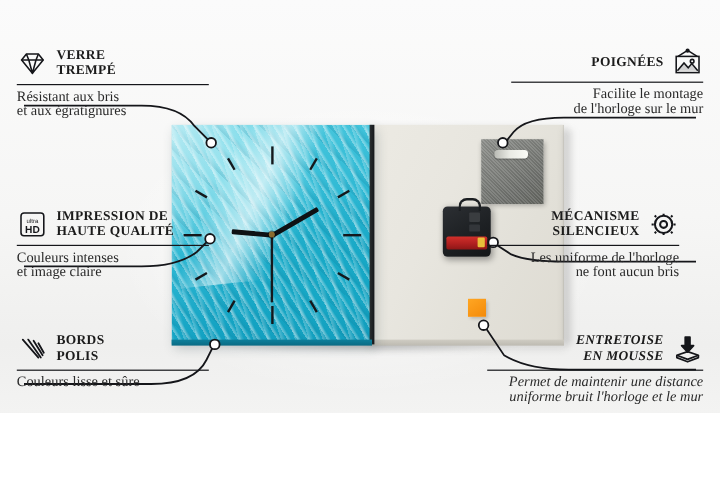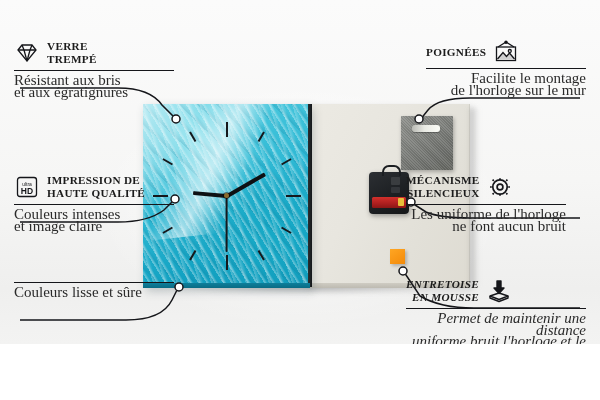--- a/index.html
+++ b/index.html
@@ -84,24 +84,24 @@
   .mech-notch2{position:absolute;left:22px;top:15px;width:9px;height:6px;background:#33363a;border-radius:1px;}
   .spacer{position:absolute;left:390px;top:249px;width:15px;height:15px;
     background:linear-gradient(145deg,#ffa623,#f38a09);box-shadow:2px 2px 3px rgba(0,0,0,.22);}
 
   
   svg.lines{position:absolute;left:0;top:0;width:600px;height:400px;overflow:visible;}
   .feat{position:absolute;width:160px;}
   .feat .head{display:flex;align-items:center;gap:7px;}
   .feat .titles{font-weight:bold;font-size:11.2px;letter-spacing:.3px;color:#1b1b1b;line-height:13px;text-transform:uppercase;}
   .feat .rule{height:1.4px;background:#15161a;margin:4px 0 4px;}
-  .feat .desc{font-size:15px;line-height:11.2px;color:#2a2a2a;}
+  .feat .desc{font-size:12px;line-height:11.2px;color:#2a2a2a;}
   .feat.left .head{justify-content:flex-start;}
   .feat.left .desc,.feat.left .titles{text-align:left;}
-  .feat.right .head{}
+  .feat.right .head{justify-content:flex-end;}
   .feat.right .desc,.feat.right .titles{text-align:right;}
   .ic{width:26px;height:24px;flex:0 0 26px;display:block;}
 </style>
 </head>
 <body>
 
 <div id="stage">
   <div class="surface"></div>
   <div class="vign"></div>
 
@@ -202,20 +202,34 @@
       </div>
     </div>
     <div class="rule"></div>
     <div class="desc">
       <div>Couleurs intenses</div>
       <div>et image claire</div>
     </div>
   </div>
 
   <div class="feat left" style="left:14px;top:278px;">
+    <div class="head">
+      <svg class="ic" viewBox="0 0 26 24">
+        <g stroke="#15161a" stroke-width="1.5" stroke-linecap="round">
+          <path d="M5,4 L18,19"></path>
+            <path d="M9.5,4 L20,19"></path>
+            <path d="M14,5 L21.5,17"></path>
+            <path d="M18,7 L22.5,15"></path>
+        </g>
+      </svg>
+      <div class="titles">
+        <div>BORDS</div>
+        <div>POLIS</div>
+      </div>
+    </div>
     <div class="rule"></div>
     <div class="desc">
       <div>Couleurs lisse et sûre</div>
     </div>
   </div>
 
   <div class="feat right" style="left:426px;top:40px;">
     <div class="head">
       <div class="titles">
         <div>POIGNÉES</div>
@@ -249,21 +263,21 @@
           <circle cx="13" cy="12" r="7.2"></circle>
           <circle cx="13" cy="12" r="2.9"></circle>
           <path d="M13,3.2 L13,5 M13,19 L13,20.8 M4.8,12 L3,12 M23,12 L21.2,12
                    M6.8,5.8 L5.6,4.6 M20.4,19.4 L19.2,18.2 M19.2,5.8 L20.4,4.6 M5.6,19.4 L6.8,18.2"></path>
         </g>
       </svg>
     </div>
     <div class="rule"></div>
     <div class="desc">
       <div>Les uniforme de l'horloge</div>
-      <div>ne font aucun bruit</div>
+      <div>ne font aucun bris</div>
     </div>
   </div>
 
   <div class="feat right" style="left:406px;top:278px;width:180px;font-style:italic;">
     <div class="head">
       <div class="titles">
         <div>ENTRETOISE</div>
         <div>EN MOUSSE</div>
       </div>
       <svg class="ic" viewBox="0 0 26 24">

